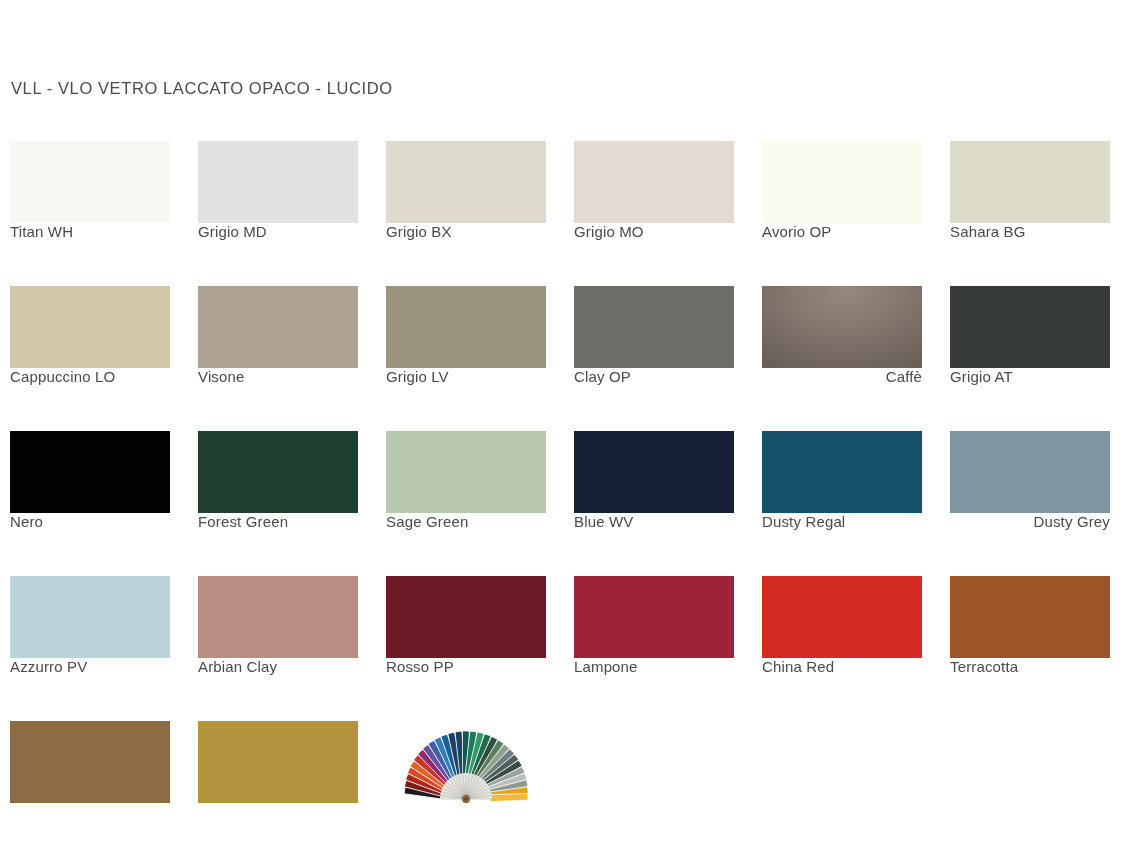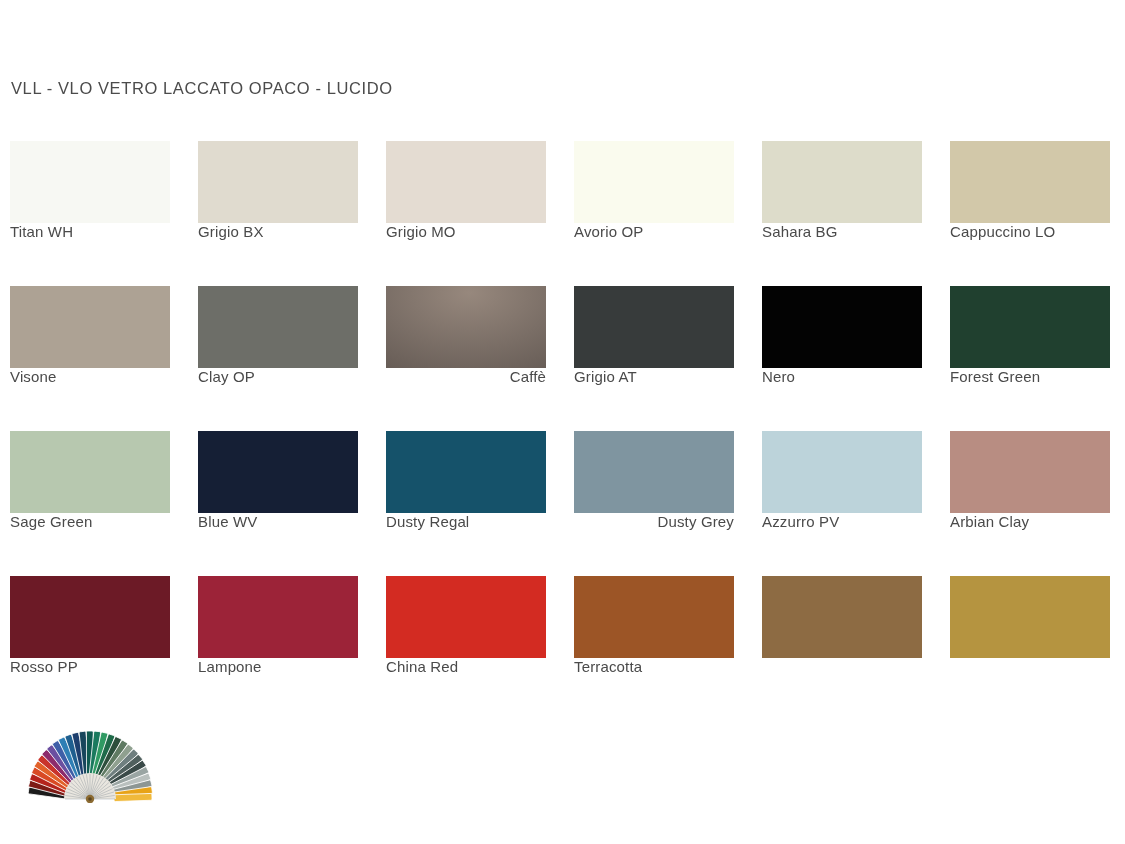--- a/index.html
+++ b/index.html
@@ -80,20 +80,24 @@
 <div class="page">
 
   <div class="page-title">VLL - VLO VETRO LACCATO OPACO - LUCIDO</div>
 
   <div class="swatch-grid">
       <div class="swatch-cell">
         <div class="swatch-chip" style="background: rgb(247, 248, 243);"></div>
         <div class="swatch-label">Titan WH</div>
       </div>
       <div class="swatch-cell">
+        <div class="swatch-chip" style="background: rgb(226, 227, 225);"></div>
+        <div class="swatch-label">Grigio MD</div>
+      </div>
+      <div class="swatch-cell">
         <div class="swatch-chip" style="background: rgb(224, 219, 207);"></div>
         <div class="swatch-label">Grigio BX</div>
       </div>
       <div class="swatch-cell">
         <div class="swatch-chip" style="background: rgb(228, 220, 210);"></div>
         <div class="swatch-label">Grigio MO</div>
       </div>
       <div class="swatch-cell">
         <div class="swatch-chip" style="background: rgb(250, 251, 238);"></div>
         <div class="swatch-label">Avorio OP</div>
@@ -102,20 +106,24 @@
         <div class="swatch-chip" style="background: rgb(221, 220, 202);"></div>
         <div class="swatch-label">Sahara BG</div>
       </div>
       <div class="swatch-cell">
         <div class="swatch-chip" style="background: rgb(210, 200, 169);"></div>
         <div class="swatch-label">Cappuccino LO</div>
       </div>
       <div class="swatch-cell">
         <div class="swatch-chip" style="background: rgb(173, 162, 148);"></div>
         <div class="swatch-label">Visone</div>
+      </div>
+      <div class="swatch-cell">
+        <div class="swatch-chip" style="background: rgb(155, 149, 128);"></div>
+        <div class="swatch-label">Grigio LV</div>
       </div>
       <div class="swatch-cell">
         <div class="swatch-chip" style="background: rgb(109, 110, 104);"></div>
         <div class="swatch-label">Clay OP</div>
       </div>
       <div class="swatch-cell">
         <div class="swatch-chip" style="background: radial-gradient(120% 150% at 52% 8%, rgb(151, 136, 125) 0%, rgb(122, 110, 102) 45%, rgb(87, 78, 73) 100%);"></div>
         <div class="swatch-label center">Caffè</div>
       </div>
       <div class="swatch-cell">

